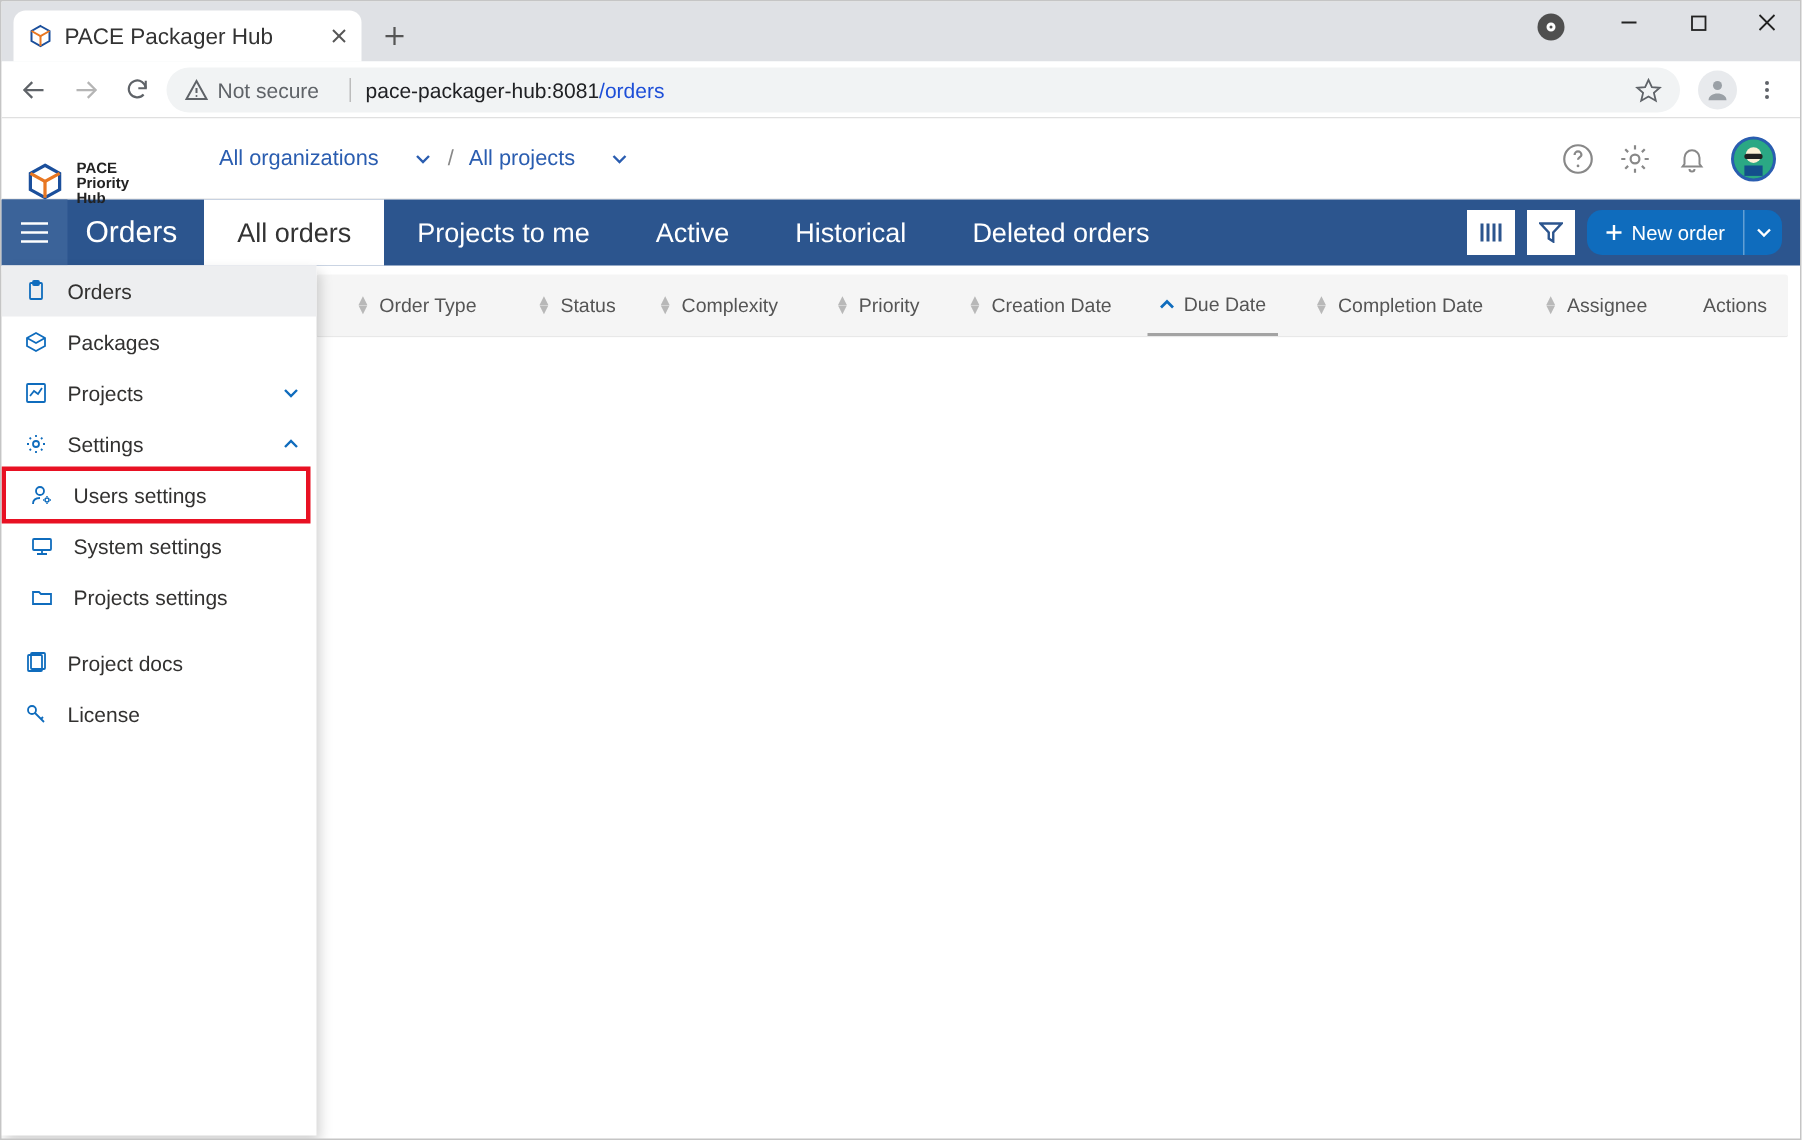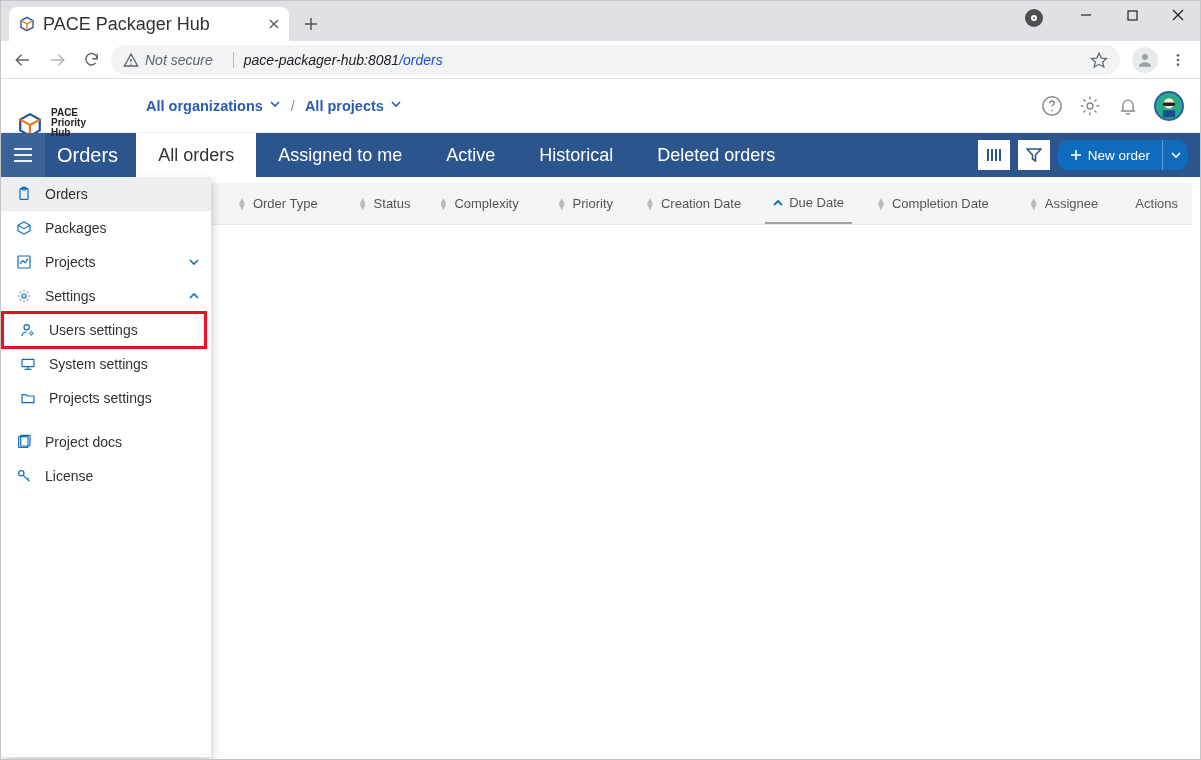--- a/index.html
+++ b/index.html
@@ -3,42 +3,42 @@
 <meta charset="utf-8">
 <style>
   * { box-sizing: border-box; margin: 0; padding: 0; font-family: "Segoe UI", Arial, sans-serif; }
   body { width: 1201px; height: 760px; background: #fff; overflow: hidden; border: 1px solid #c5c5c5;}
   .win-controls { position: absolute; top: 0; right: 0; display: flex; height: 30px; align-items: center; }
   .win-btn { width: 46px; height: 30px; display: flex; align-items: center; justify-content: center; font-size: 14px; color: #222; }
   .win-circle { width:18px; height:18px; border-radius:50%; background:#4f4f4f; display:flex; align-items:center; justify-content:center; margin-right: 20px; margin-top:6px;}
   .win-circle-inner { width:6px; height:6px; border-radius:50%; border:2px solid #fff;}
   
   .tabstrip { height: 40px; background: #dfe1e5; display:flex; align-items:flex-end; padding-left:8px; }
-  .tab { background:#fff; height:34px; width:280px; border-radius:8px 8px 0 0; display:flex; align-items:center; padding:0 10px; font-size:18px; color:#333; position:relative;}
+  .tab { background:#fff; height:34px; width:232px; border-radius:8px 8px 0 0; display:flex; align-items:center; padding:0 10px; font-size:15px; color:#333; position:relative;}
   .tab .favicon { width:16px; height:16px; margin-right:8px; }
   .tab .close { margin-left:auto; font-size:14px; color:#555; }
   .newtab { width:28px; height:28px; display:flex; align-items:center; justify-content:center; font-size:18px; color:#555; margin-left:8px; margin-bottom:3px;}
   
   .addrbar { height: 38px; background:#fff; border-bottom:1px solid #e0e0e0; display:flex; align-items:center; padding:0 8px; gap:6px;}
   .navicon { width:28px; height:28px; display:flex; align-items:center; justify-content:center; color:#555; border-radius:50%;}
   .navicon.disabled { color:#b5b5b5;}
-  .omnibox { flex:1; height:30px; background:#f1f3f4; border-radius:15px; display:flex; align-items:center; padding:0 12px; font-size:14px; color:#5f6368;font-style:italic;}
+  .omnibox { flex:1; height:30px; background:#f1f3f4; border-radius:15px; display:flex; align-items:center; padding:0 12px; font-size:14px; color:#5f6368;}
   .omnibox .url { color:#202124;}
   .omnibox .secure { display:flex; align-items:center; gap:6px; color:#5f6368; margin-right:10px;}
   .omnibox .divider { width:1px; height:16px; background:#bcbcbc; margin:0 10px;}
   .addr-right { display:flex; align-items:center; gap:6px; margin-left:6px;}
   .addr-icon { width:28px; height:28px; display:flex; align-items:center; justify-content:center; color:#5f6368; border-radius:50%;}
   .profile-icon { width:26px; height:26px; border-radius:50%; background:#e8eaed; display:flex; align-items:center; justify-content:center;}
   
   .appheader { height:54px; background:#fff; display:flex; align-items:center; padding:0 16px; border-bottom:1px solid #eee;}
-  .logo { display:flex; align-items:flex-end; gap:8px;margin-top:35px;}
+  .logo { display:flex; align-items:flex-start; gap:8px;margin-top:35px;}
   .logo-cube { width:26px; height:26px; }
   .logo-text { font-size:10px; font-weight:700; line-height:10px; color:#222;}
   .breadcrumbs { margin-left:60px; display:flex; align-items:center; gap:10px; font-size:14.5px; color:#2a5db0;}
-  .crumb { display:flex; align-items:flex-start; gap:6px;font-weight:bold;}
+  .crumb { display:flex; align-items:center; gap:24px;}
   .crumb-sep { color:#888;}
   .appheader-right { margin-left:auto; display:flex; align-items:center; gap:14px;}
   .hicon { width:24px; height:24px; color:#6e6e6e; display:flex; align-items:center; justify-content:center;}
   .avatar { width:30px; height:30px; border-radius:50%; background:#1c9e7a; border:2px solid #2a5db0; overflow:hidden; display:flex; align-items:center; justify-content:center;}
   
   .navbar { height:44px; background:#2c558e; display:flex; align-items:stretch; color:#fff;}
   .hamburger { width:44px; background:#3b6399; display:flex; align-items:center; justify-content:center;}
   .nav-title { padding:0 18px 0 12px; display:flex; align-items:center; font-size:20px; font-weight:400;}
   .nav-tabs { display:flex; align-items:stretch;}
   .nav-tab { padding:0 22px; display:flex; align-items:center; font-size:18px; cursor:pointer;}
@@ -242,21 +242,21 @@
   <div class="hamburger">
     <svg width="18" height="14" viewBox="0 0 18 14">
         <line x1="0" y1="1" x2="18" y2="1" stroke="#fff" stroke-width="1.8"></line>
         <line x1="0" y1="7" x2="18" y2="7" stroke="#fff" stroke-width="1.8"></line>
         <line x1="0" y1="13" x2="18" y2="13" stroke="#fff" stroke-width="1.8"></line>
       </svg>
   </div>
   <div class="nav-title">Orders</div>
   <div class="nav-tabs">
     <div class="nav-tab active">All orders</div>
-    <div class="nav-tab">Assigned to me</div>
+    <div class="nav-tab">Projects to me</div>
     <div class="nav-tab">Active</div>
     <div class="nav-tab">Historical</div>
     <div class="nav-tab">Deleted orders</div>
   </div>
   <div class="nav-right">
     <div class="sqbtn">
       <svg width="16" height="14" viewBox="0 0 16 14">
           <line x1="2" y1="1" x2="2" y2="13" stroke="#2c558e" stroke-width="2"></line>
           <line x1="6" y1="1" x2="6" y2="13" stroke="#2c558e" stroke-width="2"></line>
           <line x1="10" y1="1" x2="10" y2="13" stroke="#2c558e" stroke-width="2"></line>

